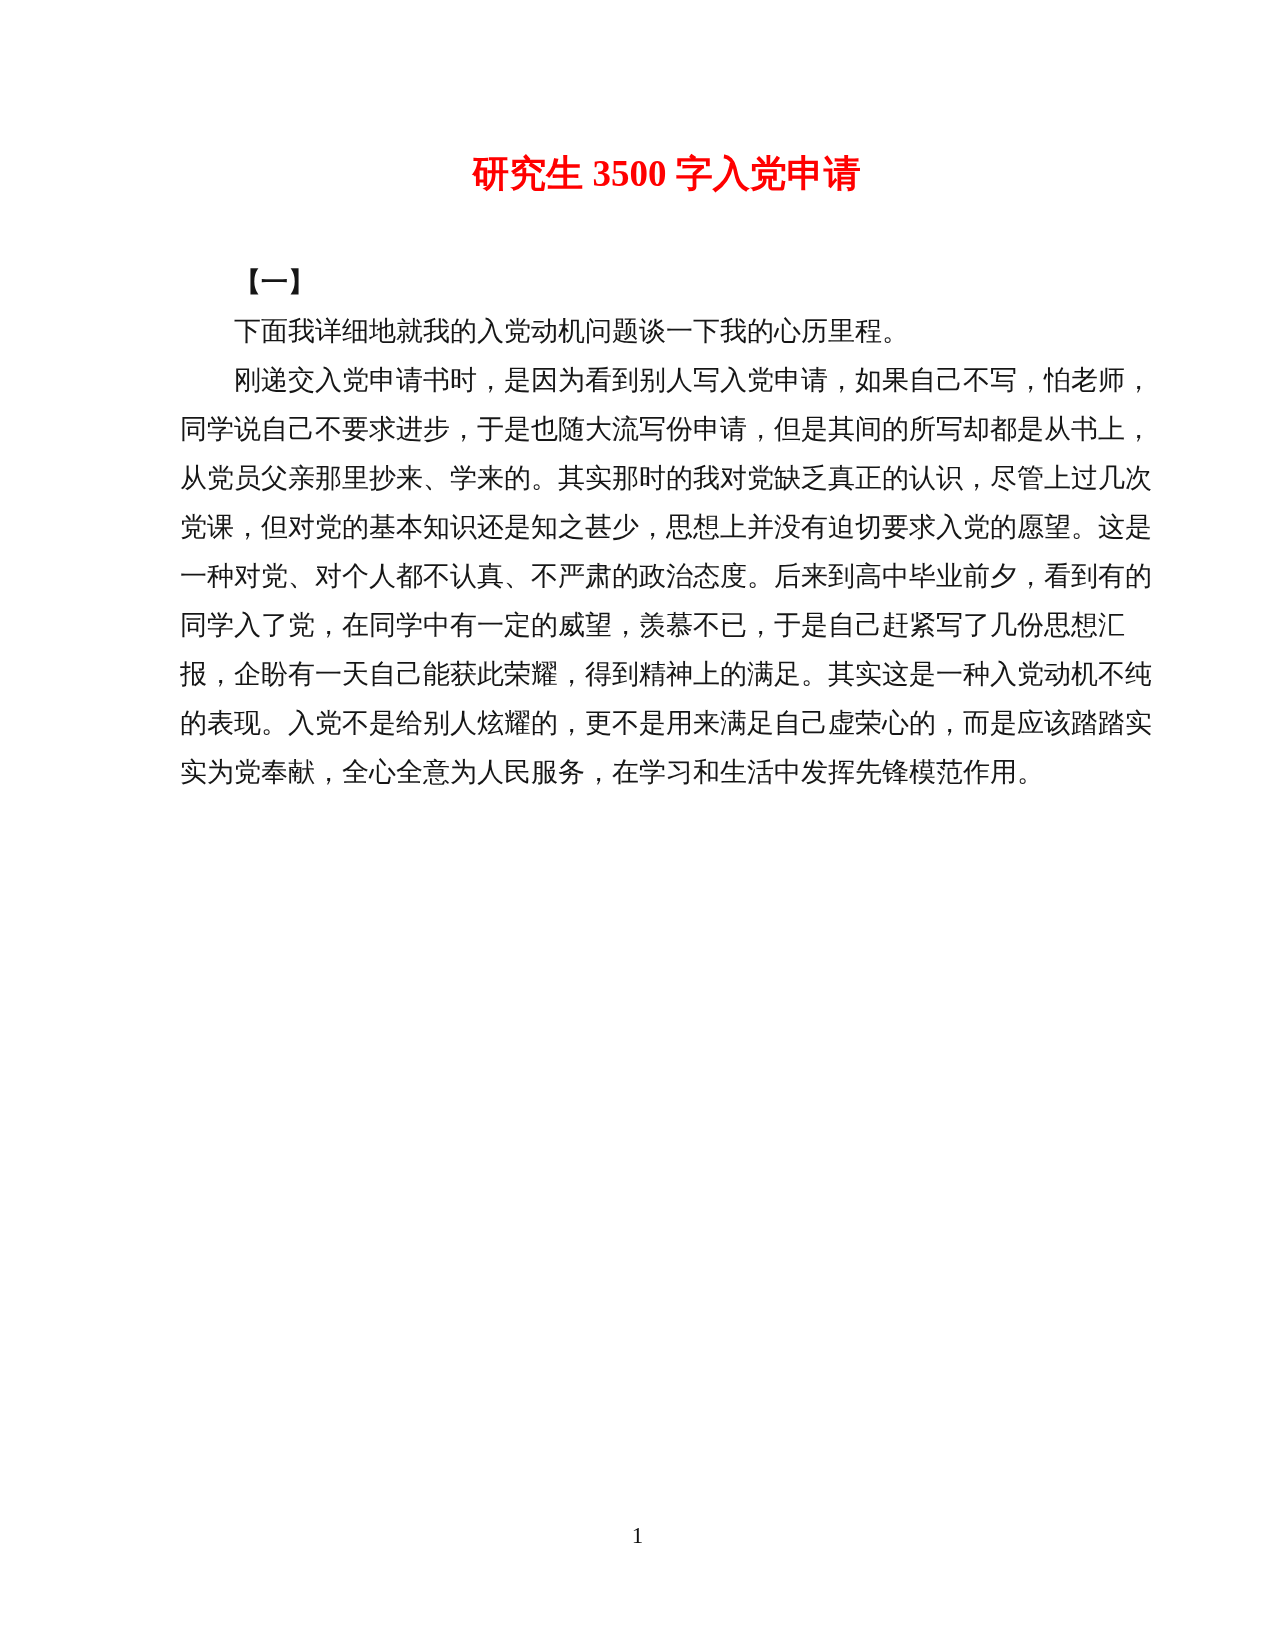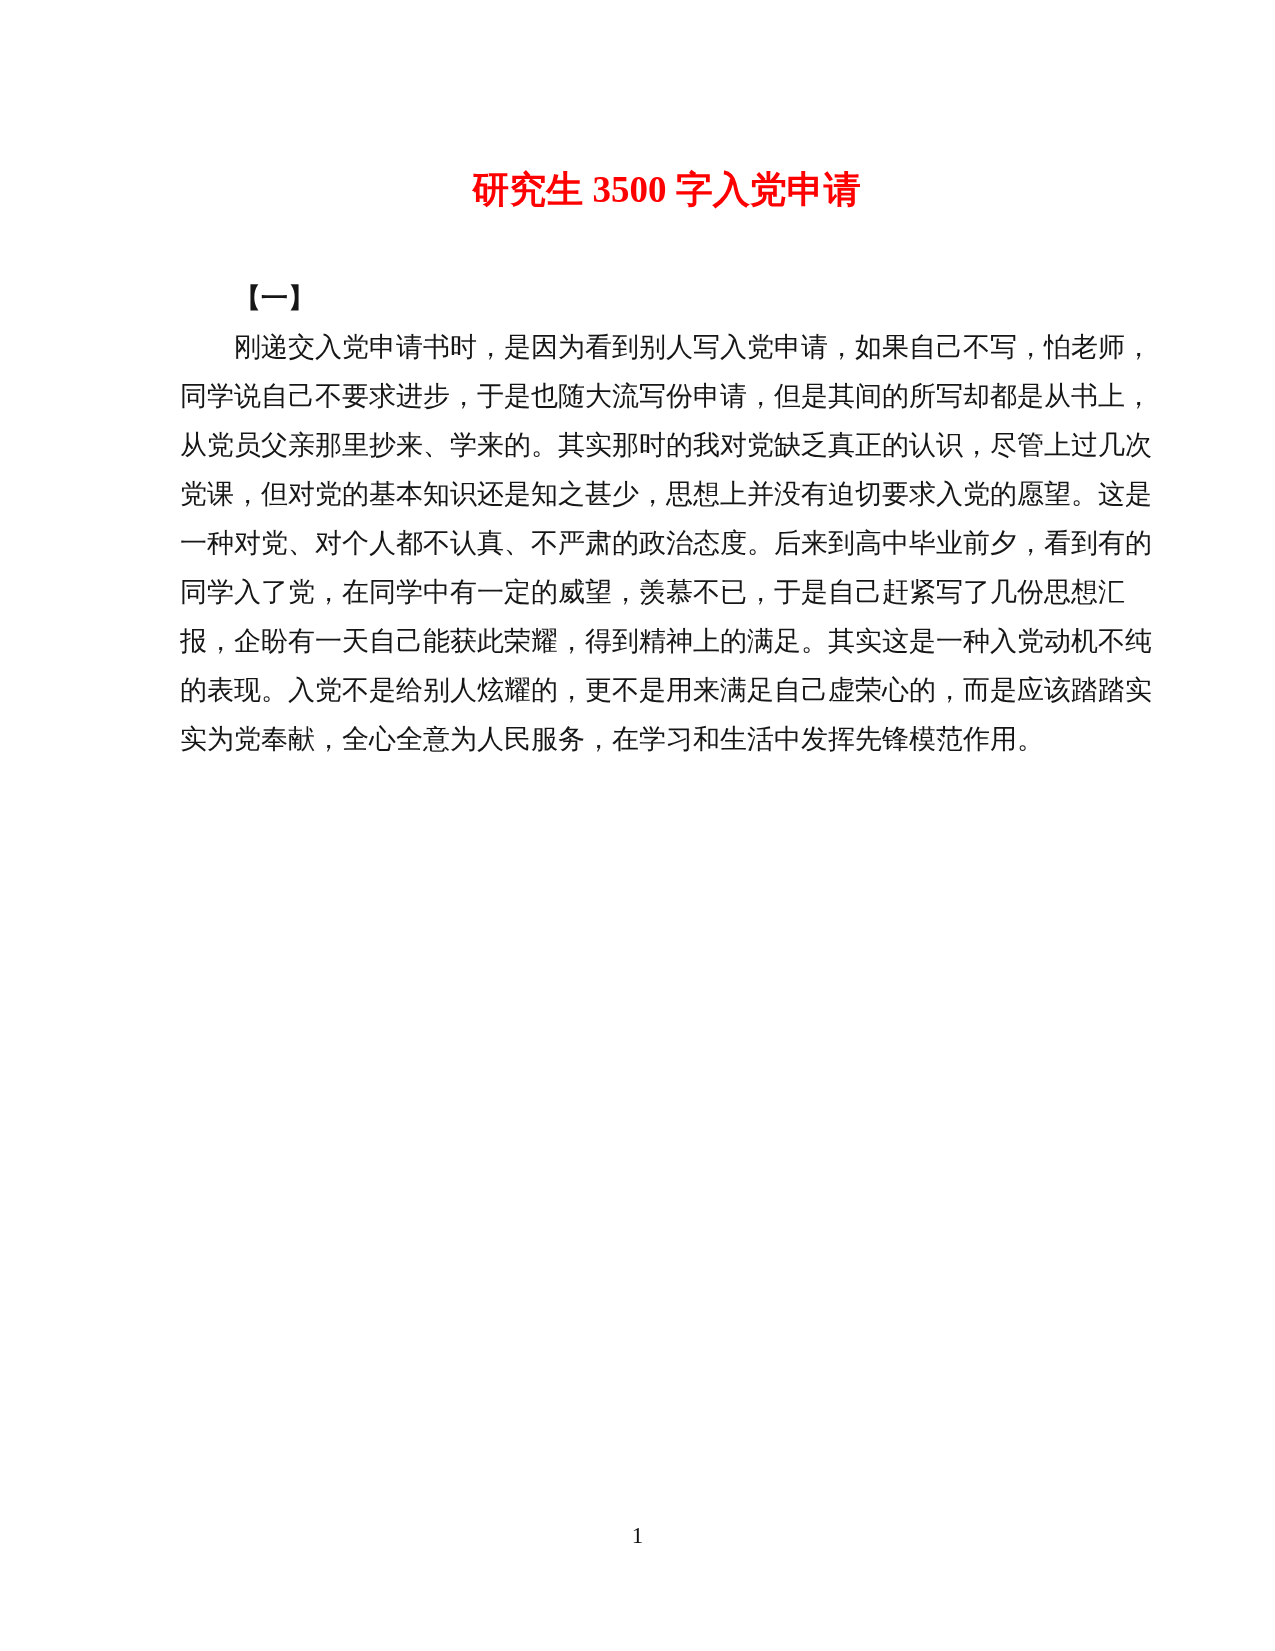--- a/index.html
+++ b/index.html
@@ -17,21 +17,21 @@
     position: relative;
     width: 1275px;
     height: 1651px;
     overflow: hidden;
     background: #ffffff;
   }
   .content {
     padding: 150px 122px 0 180px;
   }
   .doc-title {
-    margin: 16px 0 60px 0;
+    margin: 0 0 60px 0;
     text-align: center;
     font-size: 37px;
     line-height: 48px;
     font-weight: 700;
     color: #ff0000;
   }
   .para {
     margin: 0;
     font-size: 27px;
     line-height: 49px;
@@ -59,18 +59,19 @@
 <div class="page">
   <div class="content">
     <h1 class="doc-title">研究生 3500 字入党申请</h1>
 
     <p class="para bold">【一】</p>
 
 
 
 
 
+    <p class="para">下面我详细地就我的入党动机问题谈一下我的心历里程。</p>
 
     <p class="para">刚递交入党申请书时，是因为看到别人写入党申请，如果自己不写，怕老师，同学说自己不要求进步，于是也随大流写份申请，但是其间的所写却都是从书上，从党员父亲那里抄来、学来的。其实那时的我对党缺乏真正的认识，尽管上过几次党课，但对党的基本知识还是知之甚少，思想上并没有迫切要求入党的愿望。这是一种对党、对个人都不认真、不严肃的政治态度。后来到高中毕业前夕，看到有的同学入了党，在同学中有一定的威望，羡慕不已，于是自己赶紧写了几份思想汇报，企盼有一天自己能获此荣耀，得到精神上的满足。其实这是一种入党动机不纯的表现。入党不是给别人炫耀的，更不是用来满足自己虚荣心的，而是应该踏踏实实为党奉献，全心全意为人民服务，在学习和生活中发挥先锋模范作用。</p>
   </div>
 
   <div class="page-footer">1</div>
 </div>
 
 </body></html>

